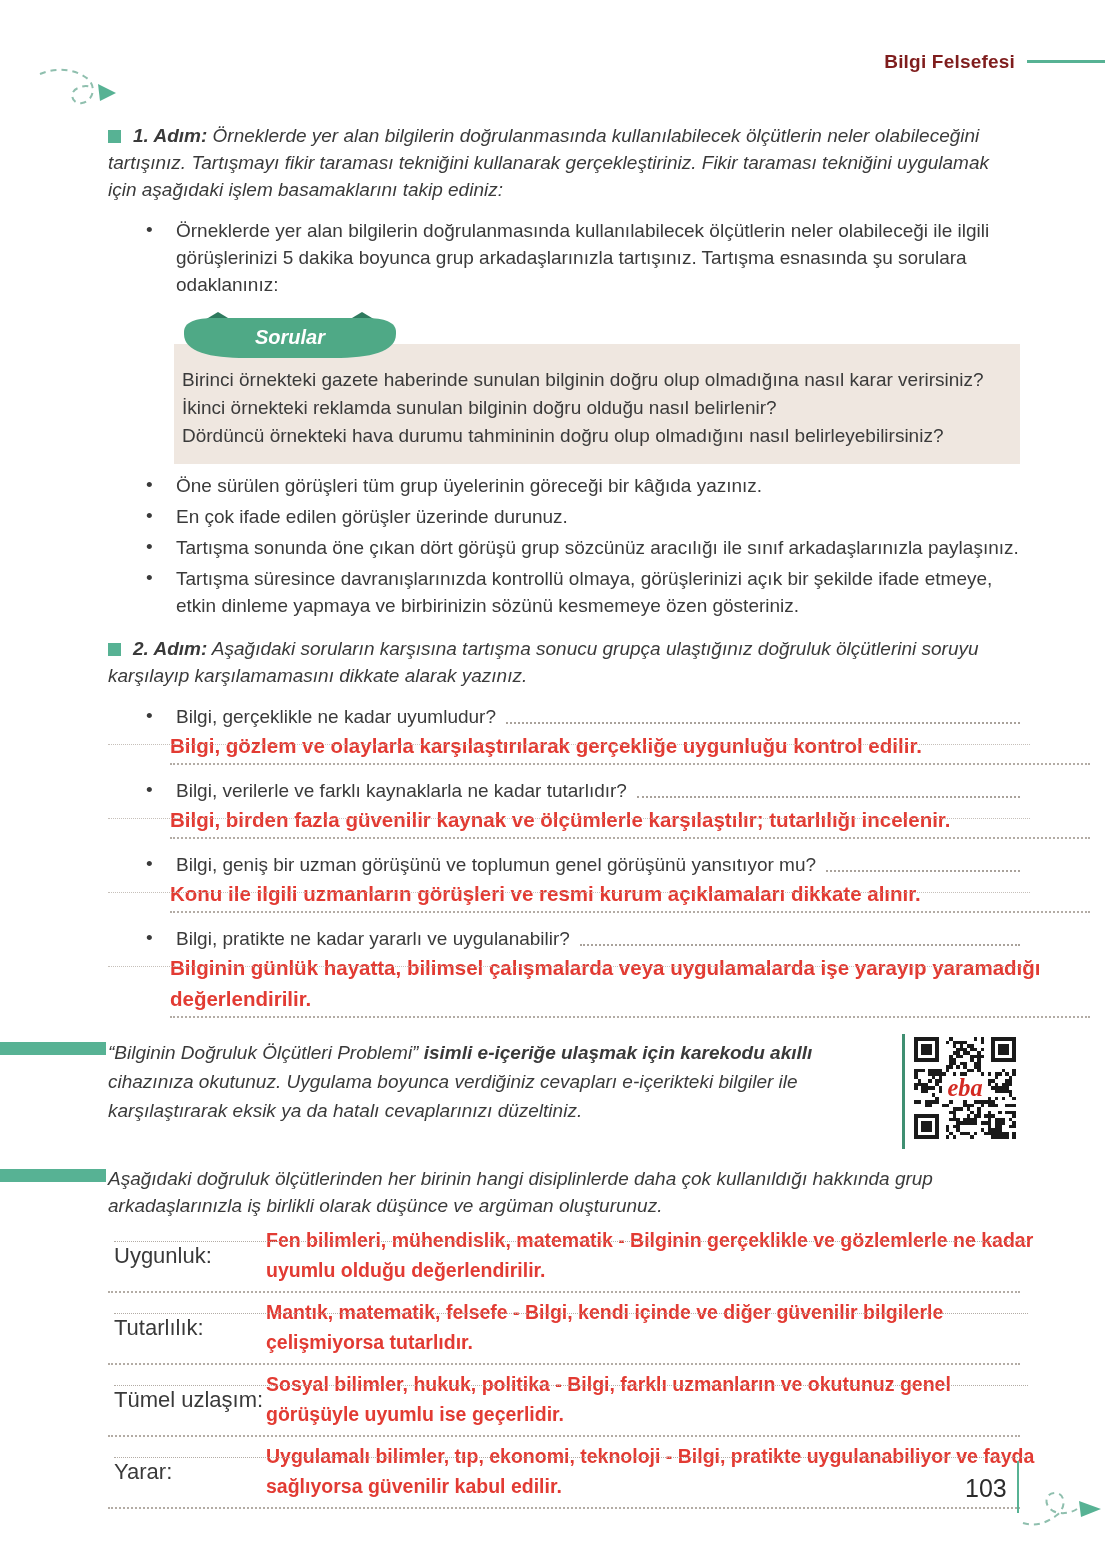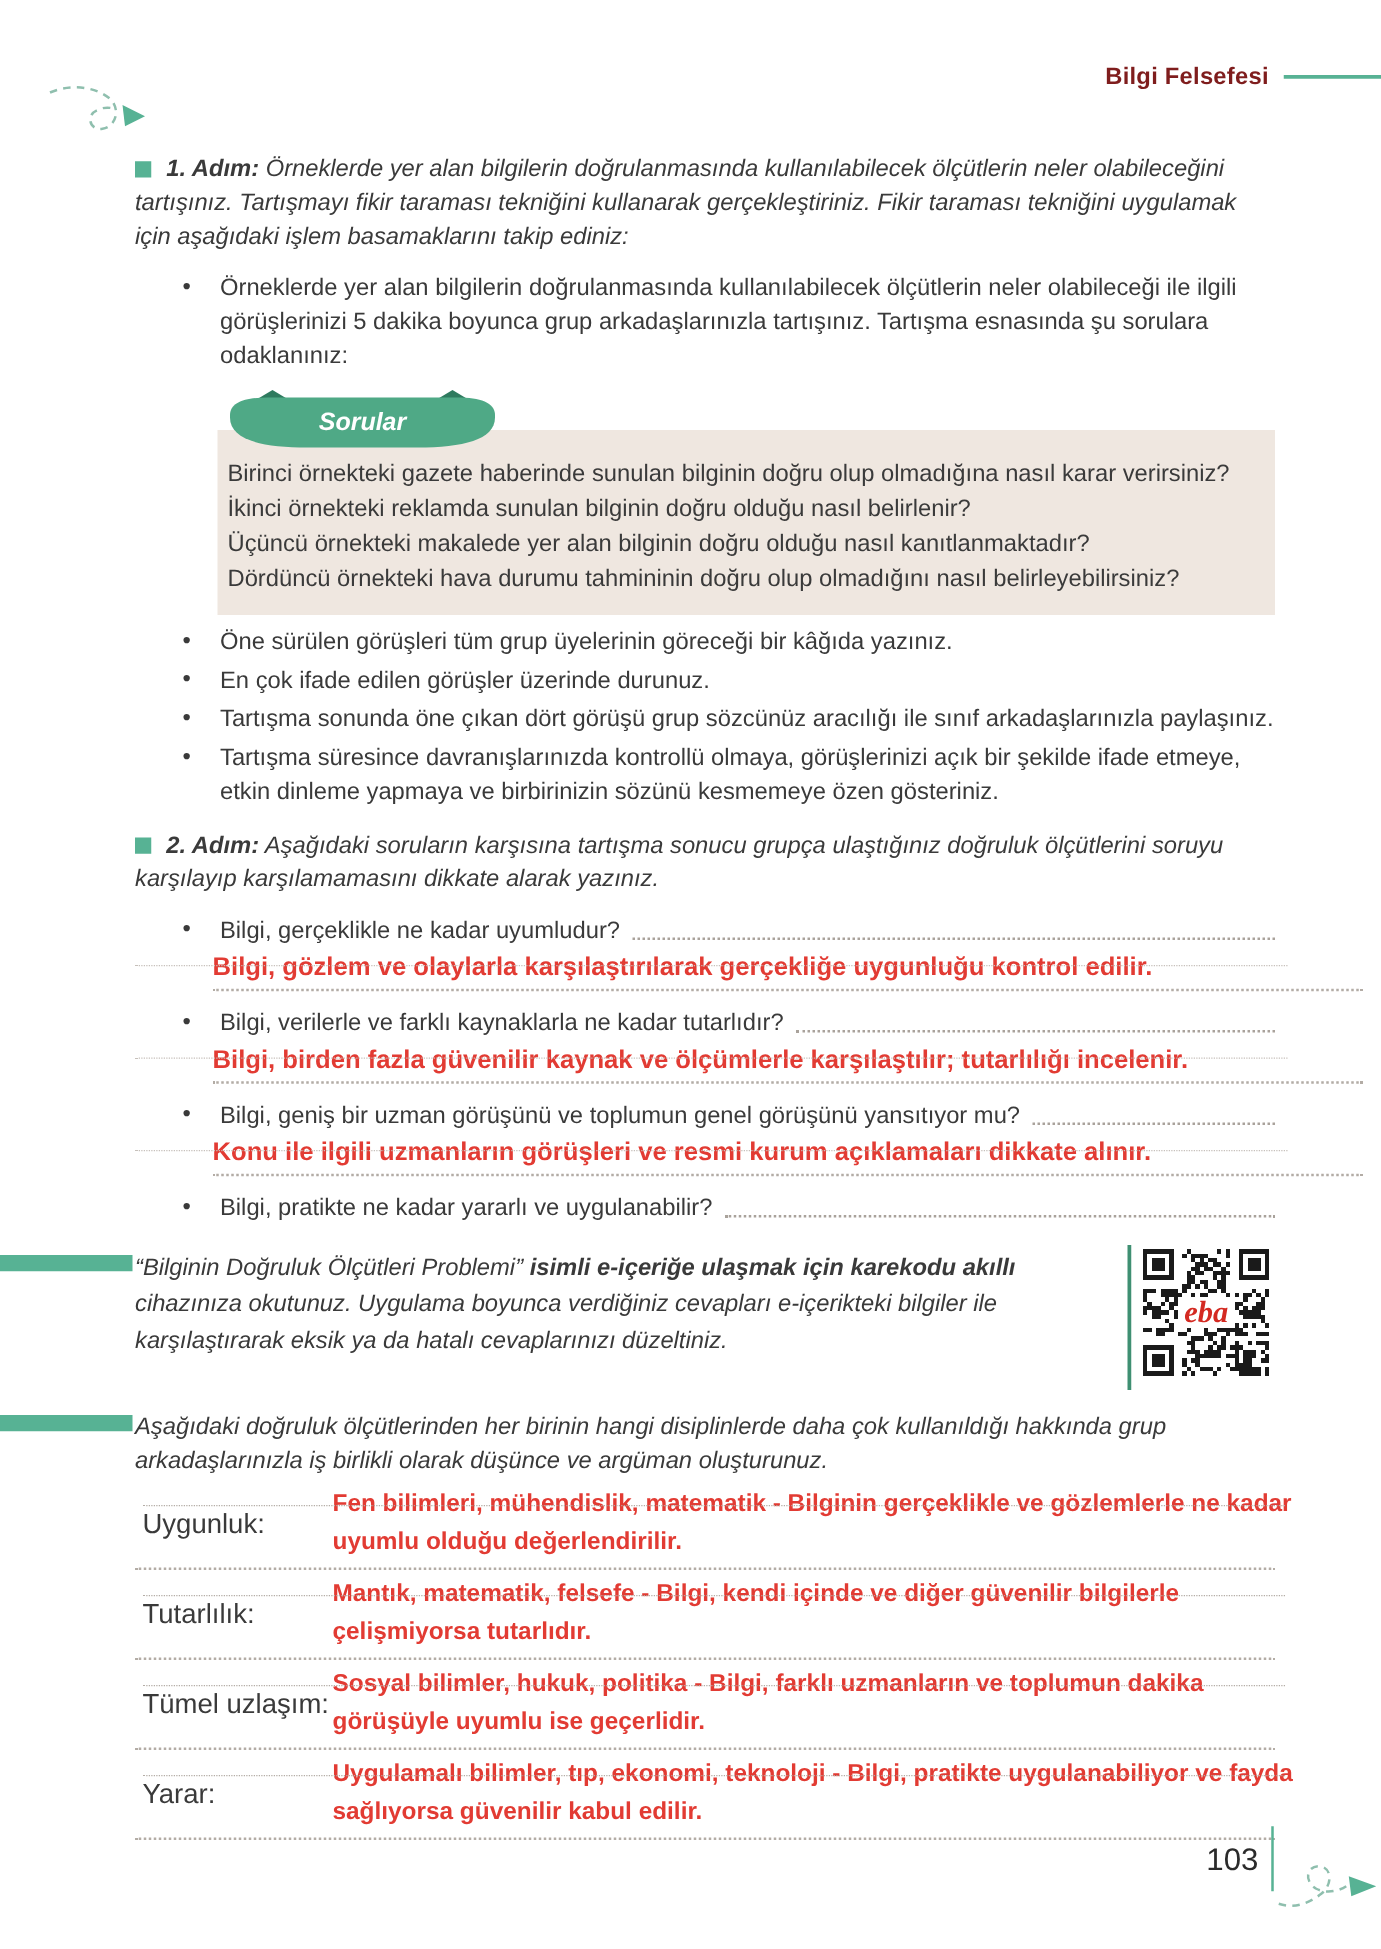--- a/index.html
+++ b/index.html
@@ -112,21 +112,20 @@
     <div class="sorular-wrap">
       <svg class="tab-svg" width="232" height="52" viewBox="0 0 232 52">
         <path d="M14,22 L44,4 L74,22 Z" fill="#2e7a5e"></path>
         <path d="M158,22 L188,4 L218,22 Z" fill="#2e7a5e"></path>
         <path d="M10,24 C10,14 22,10 40,10 L192,10 C210,10 222,14 222,24 L222,26 C222,44 196,50 160,50 L72,50 C36,50 10,44 10,26 Z" fill="#4fa986"></path>
         <text x="116" y="36" text-anchor="middle" font-family="Liberation Sans, sans-serif" font-size="20" font-style="italic" font-weight="bold" fill="#ffffff">Sorular</text>
       </svg>
       <div class="sorular-box">
         <p>Birinci örnekteki gazete haberinde sunulan bilginin doğru olup olmadığına nasıl karar verirsiniz?</p>
         <p>İkinci örnekteki reklamda sunulan bilginin doğru olduğu nasıl belirlenir?</p>
-        <p>Üçüncü örnekteki makalede yer alan bilginin doğru olduğu nasıl kanıtlanmaktadır?</p>
         <p>Dördüncü örnekteki hava durumu tahmininin doğru olup olmadığını nasıl belirleyebilirsiniz?</p>
       </div>
     </div>
 
     <div class="b-list" style="margin-top:8px;">
       <div class="b-item">
         <span class="b-dot"><span>•</span></span>
         <span class="b-text">Öne sürülen görüşleri tüm grup üyelerinin göreceği bir kâğıda yazınız.</span>
       </div>
       <div class="b-item">
@@ -173,20 +172,21 @@
       </div>
       <div class="qa-ans red">Konu ile ilgili uzmanların görüşleri ve resmi kurum açıklamaları dikkate alınır.</div>
     </div>
 
     <div class="qa">
       <div class="q-row">
         <span class="b-dot"><span>•</span></span>
         <span>Bilgi, pratikte ne kadar yararlı ve uygulanabilir?</span>
         <span class="q-fill"></span>
       </div>
+      <div class="qa-ans red">Bilginin günlük hayatta, bilimsel çalışmalarda veya uygulamalarda işe yarayıp yaramadığı değerlendirilir.</div>
     </div>
 
     <div class="eba-row">
       <span class="marker-bar"></span>
       <div class="eba-text">
         <span>“Bilginin Doğruluk Ölçütleri Problemi”</span><span class="eba-bold"> isimli e-içeriğe ulaşmak için karekodu akıllı </span><span>cihazınıza okutunuz. Uygulama boyunca verdiğiniz cevapları e-içerikteki bilgiler ile karşılaştırarak eksik ya da hatalı cevaplarınızı düzeltiniz.</span>
       </div>
       <div class="qr-wrap">
         <span class="qr-rule"></span>
         <span>
@@ -460,21 +460,21 @@
       <div class="criterion">
         <span class="crit-label">Uygunluk:</span>
         <div class="crit-ans red">Fen bilimleri, mühendislik, matematik - Bilginin gerçeklikle ve gözlemlerle ne kadar uyumlu olduğu değerlendirilir.</div>
       </div>
       <div class="criterion">
         <span class="crit-label">Tutarlılık:</span>
         <div class="crit-ans red">Mantık, matematik, felsefe - Bilgi, kendi içinde ve diğer güvenilir bilgilerle çelişmiyorsa tutarlıdır.</div>
       </div>
       <div class="criterion">
         <span class="crit-label">Tümel uzlaşım:</span>
-        <div class="crit-ans red">Sosyal bilimler, hukuk, politika - Bilgi, farklı uzmanların ve toplumun dakika görüşüyle uyumlu ise geçerlidir.</div>
+        <div class="crit-ans red">Sosyal bilimler, hukuk, politika - Bilgi, farklı uzmanların ve okutunuz genel görüşüyle uyumlu ise geçerlidir.</div>
       </div>
       <div class="criterion">
         <span class="crit-label">Yarar:</span>
         <div class="crit-ans red">Uygulamalı bilimler, tıp, ekonomi, teknoloji - Bilgi, pratikte uygulanabiliyor ve fayda sağlıyorsa güvenilir kabul edilir.</div>
       </div>
     </div>
 
   </div>
 
   <div class="footer">

